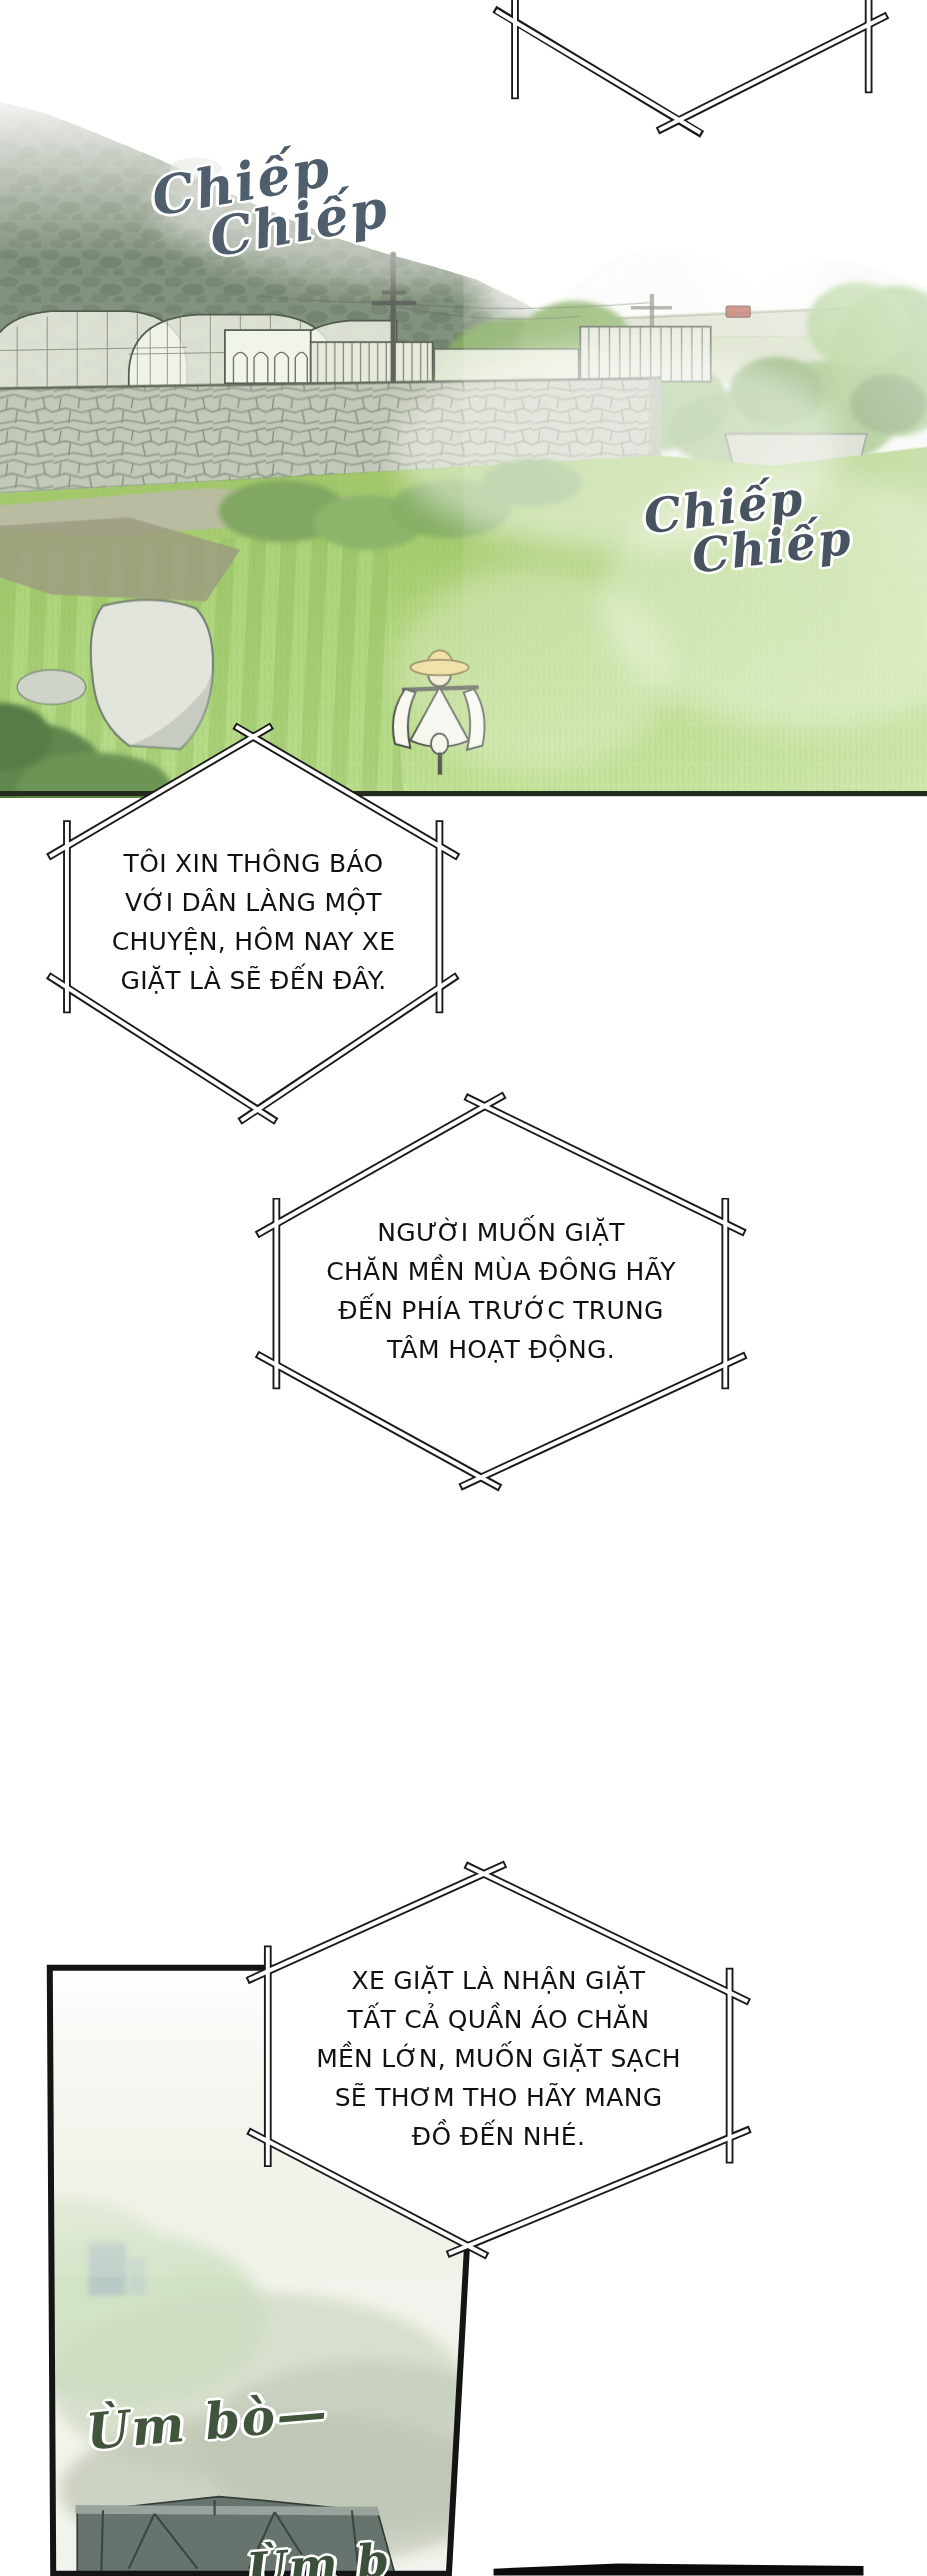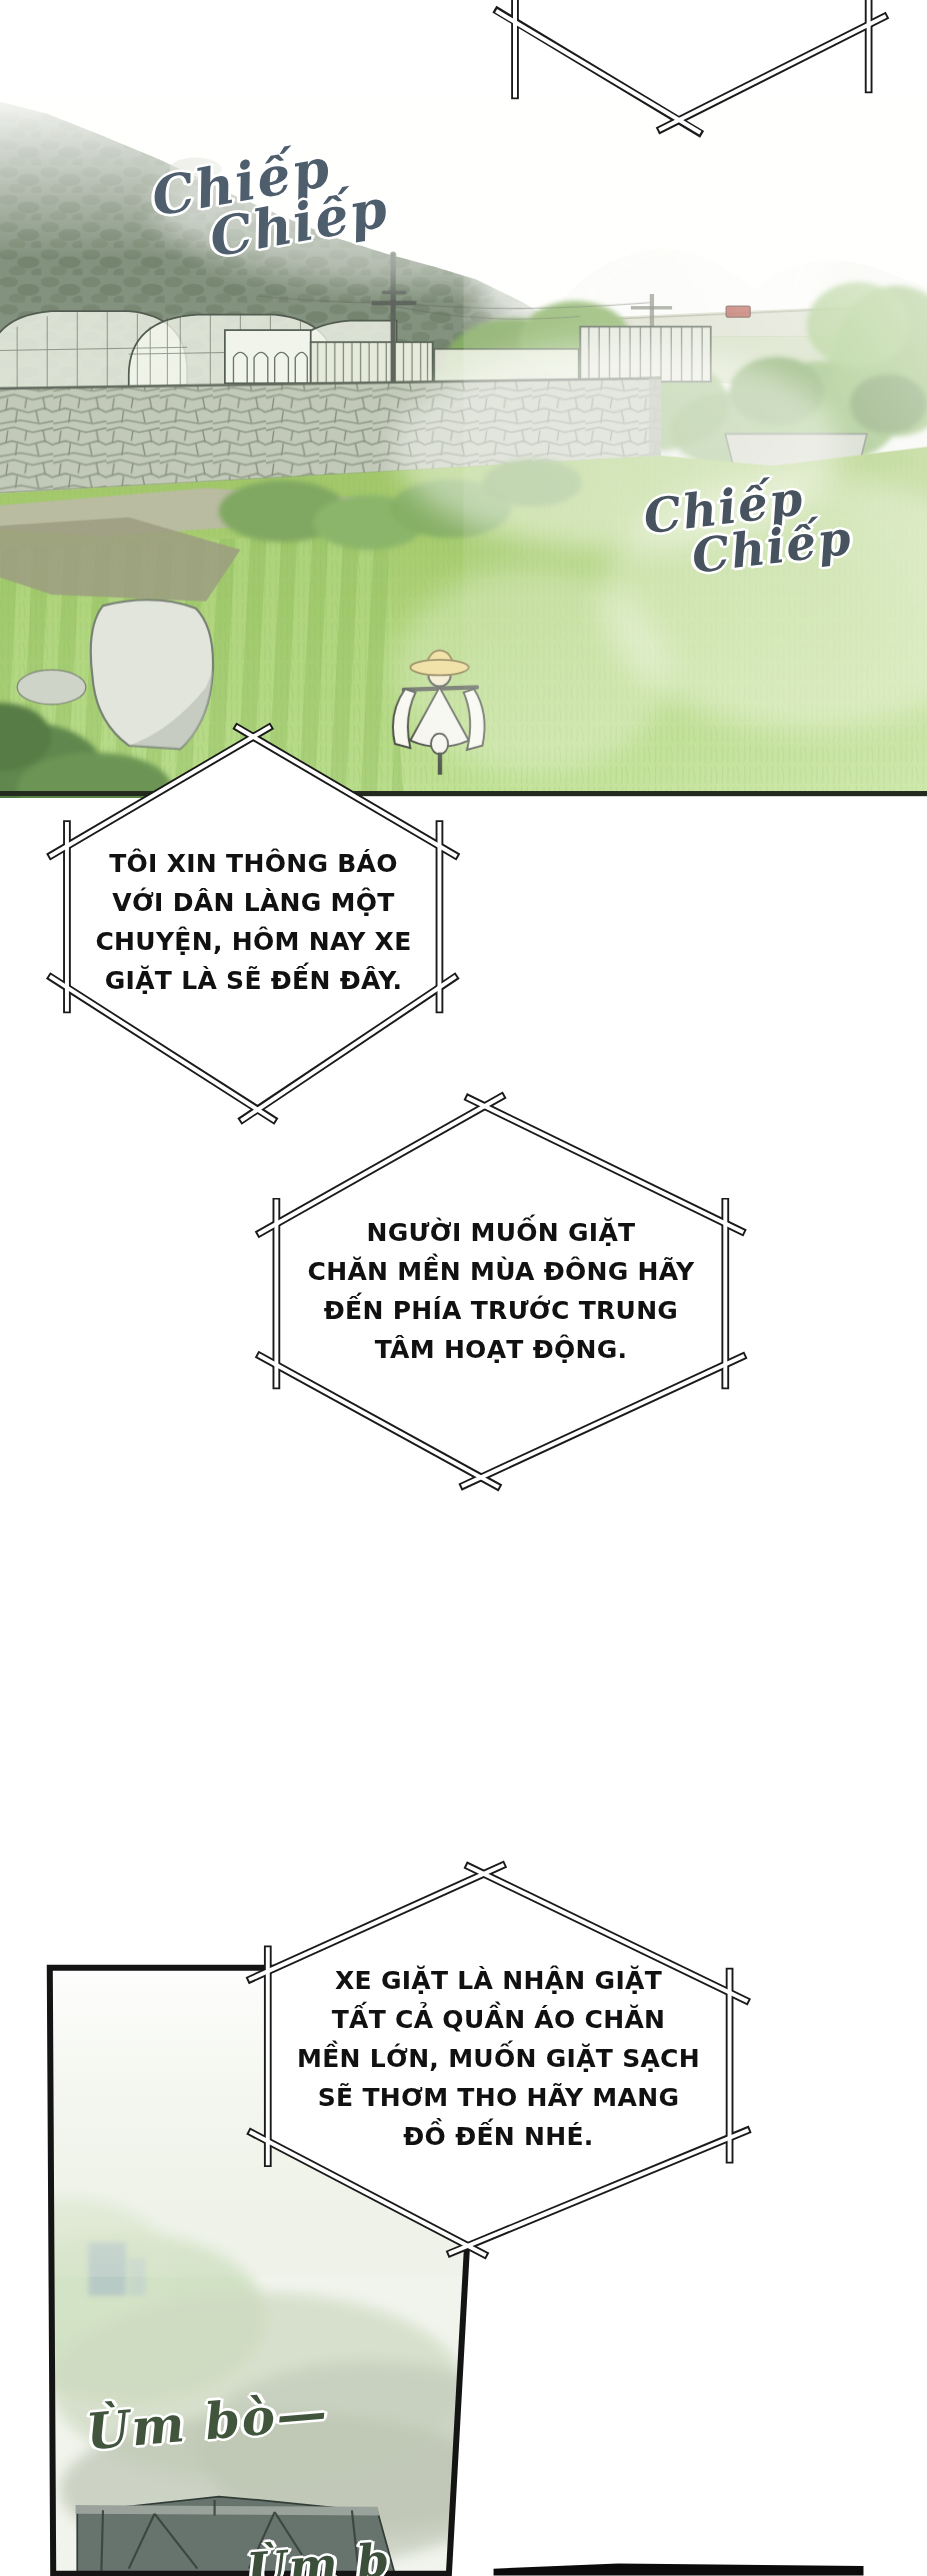--- a/index.html
+++ b/index.html
@@ -1,20 +1,20 @@
 <!DOCTYPE html>
 <html style="font-size:13.7px"><head>
 <meta charset="utf-8">
 <style>
   html,body{margin:0;padding:0;background:#ffffff;}
   #page{position:relative;width:927px;height:2576px;margin:0 auto;background:#ffffff;overflow:hidden;
         font-family:"DejaVu Sans","Liberation Sans",sans-serif;}
   #art{position:absolute;left:0;top:0;width:927px;height:2576px;display:block;}
   .bubble-text{position:absolute;text-align:center;white-space:pre-line;color:#111111;
-        font-weight:bold;font-size:25px;line-height:39px;letter-spacing:0.3px;z-index:30;
+        font-weight:normal;font-size:25px;line-height:39px;letter-spacing:0.3px;z-index:30;
         font-family:"DejaVu Sans","Liberation Sans",sans-serif;}
   .sfx{position:absolute;z-index:25;font-family:"DejaVu Serif","Liberation Serif",serif;
         font-style:italic;font-weight:bold;letter-spacing:1.7px;
         text-shadow:-2.6px 0 0 #fff,2.6px 0 0 #fff,0 -2.6px 0 #fff,0 2.6px 0 #fff,
                     -1.7px -1.7px 0 #fff,1.7px 1.7px 0 #fff,-1.7px 1.7px 0 #fff,1.7px -1.7px 0 #fff,
                     -3.4px 0.9px 0 #fff,3.4px -0.9px 0 #fff;}
   .sfx .w2{display:block;}
   .chirp1{top:146px;left:155px;font-size:53px;color:#4e5e6c;transform:rotate(-10deg);}
   .chirp1 .w2{margin:-12px 0 0 50px;}
   .chirp2{top:477px;left:646px;font-size:47px;color:#47545f;transform:rotate(-7deg);}

